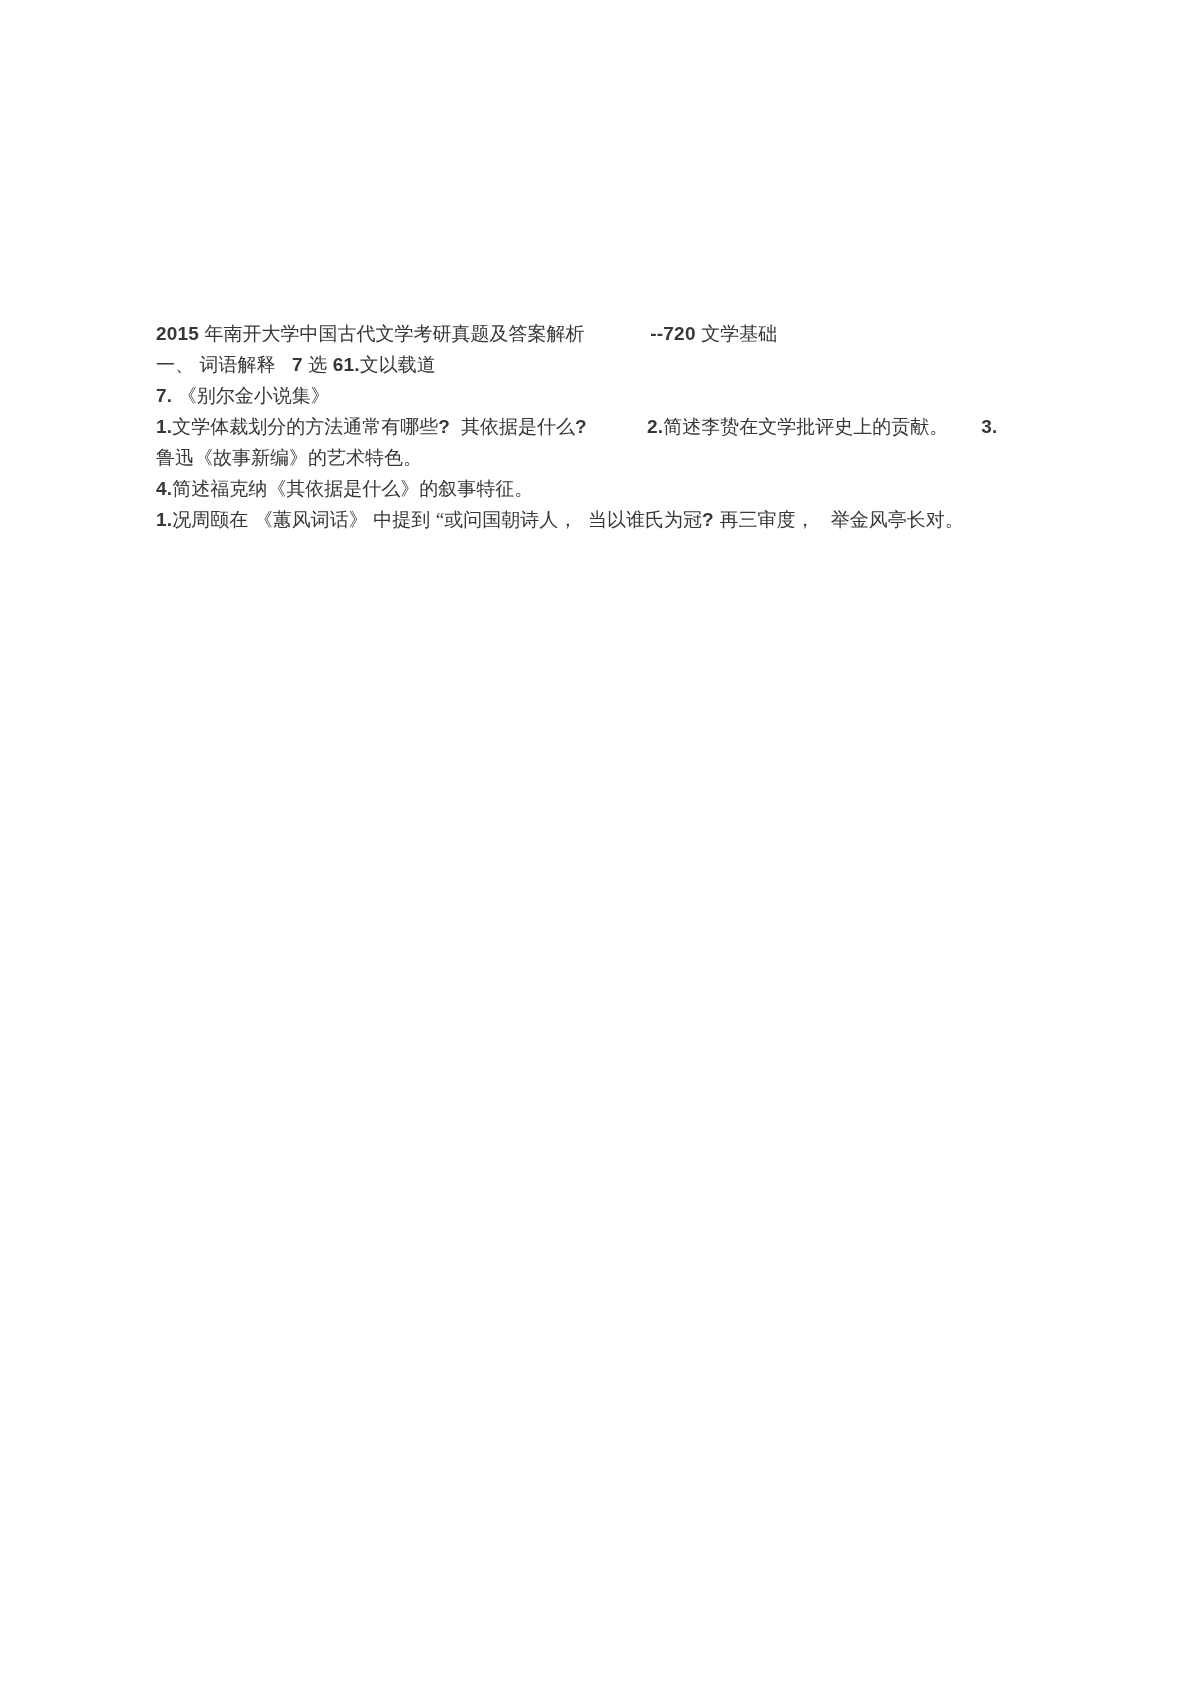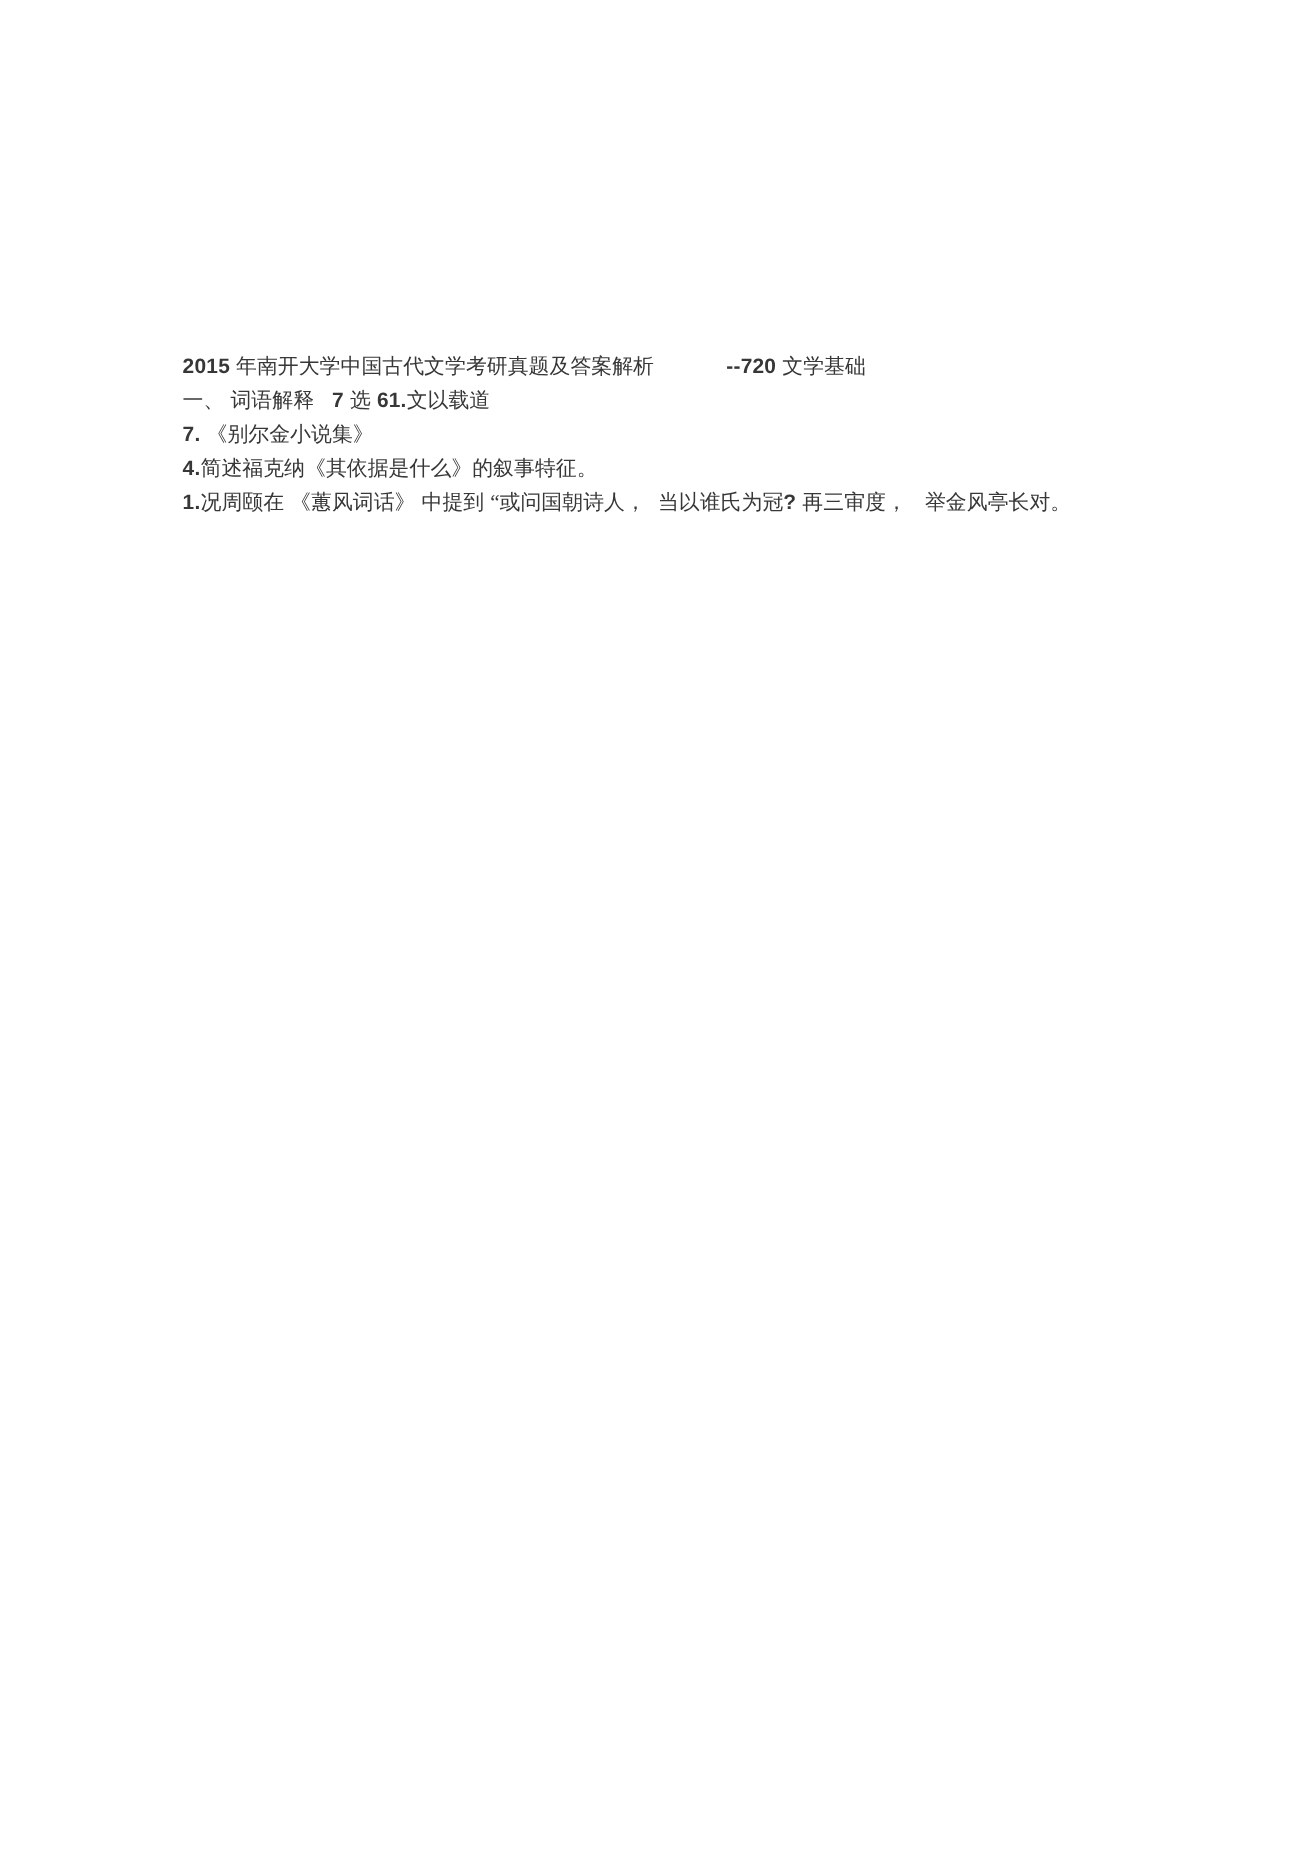--- a/index.html
+++ b/index.html
@@ -9,21 +9,21 @@
   }
   .page {
     position: relative;
     width: 1190px;
     height: 1683px;
     background: #ffffff;
     overflow: hidden;
   }
   .doc-text {
     position: absolute;
-    left: 166px;
+    left: 156px;
     top: 318px;
     width: 920px;
     font-size: 19px;
     line-height: 31px;
     color: #373737;
     font-family: "Liberation Serif", "DejaVu Serif", serif;
   }
   .line {
     white-space: pre;      
     height: 31px;
@@ -39,16 +39,18 @@
   }
 </style>
 </head>
 <body>
 
 <div class="page" style="background: rgb(255, 255, 255);">
   <div class="doc-text" style="color: rgb(55, 55, 55);">
       <div class="line"><span class="latin">2015 </span><span class="cjk">年南开大学中国古代文学考研真题及答案解析</span><span class="latin">            --720 </span><span class="cjk">文学基础</span></div>
       <div class="line"><span class="cjk">一、</span><span class="latin"> </span><span class="cjk">词语解释</span><span class="latin">   7 </span><span class="cjk">选</span><span class="latin"> 61.</span><span class="cjk">文以载道</span></div>
       <div class="line"><span class="latin">7. </span><span class="cjk">《别尔金小说集》</span></div>
+      <div class="line"><span class="latin">1.</span><span class="cjk">文学体裁划分的方法通常有哪些</span><span class="latin">?  </span><span class="cjk">其依据是什么</span><span class="latin">?           2.</span><span class="cjk">简述李贽在文学批评史上的贡献。</span><span class="latin">      3.</span></div>
+      <div class="line"><span class="cjk">鲁迅《故事新编》的艺术特色。</span></div>
       <div class="line"><span class="latin">4.</span><span class="cjk">简述福克纳《其依据是什么》的叙事特征。</span></div>
       <div class="line"><span class="latin">1.</span><span class="cjk">况周颐在</span><span class="latin"> </span><span class="cjk">《蕙风词话》</span><span class="latin"> </span><span class="cjk">中提到</span><span class="latin"> </span><span class="cjk">“或问国朝诗人，</span><span class="latin">  </span><span class="cjk">当以谁氏为冠</span><span class="latin">? </span><span class="cjk">再三审度，</span><span class="latin">   </span><span class="cjk">举金风亭长对。</span></div>
     </div>
 </div>
 
 </body></html>

